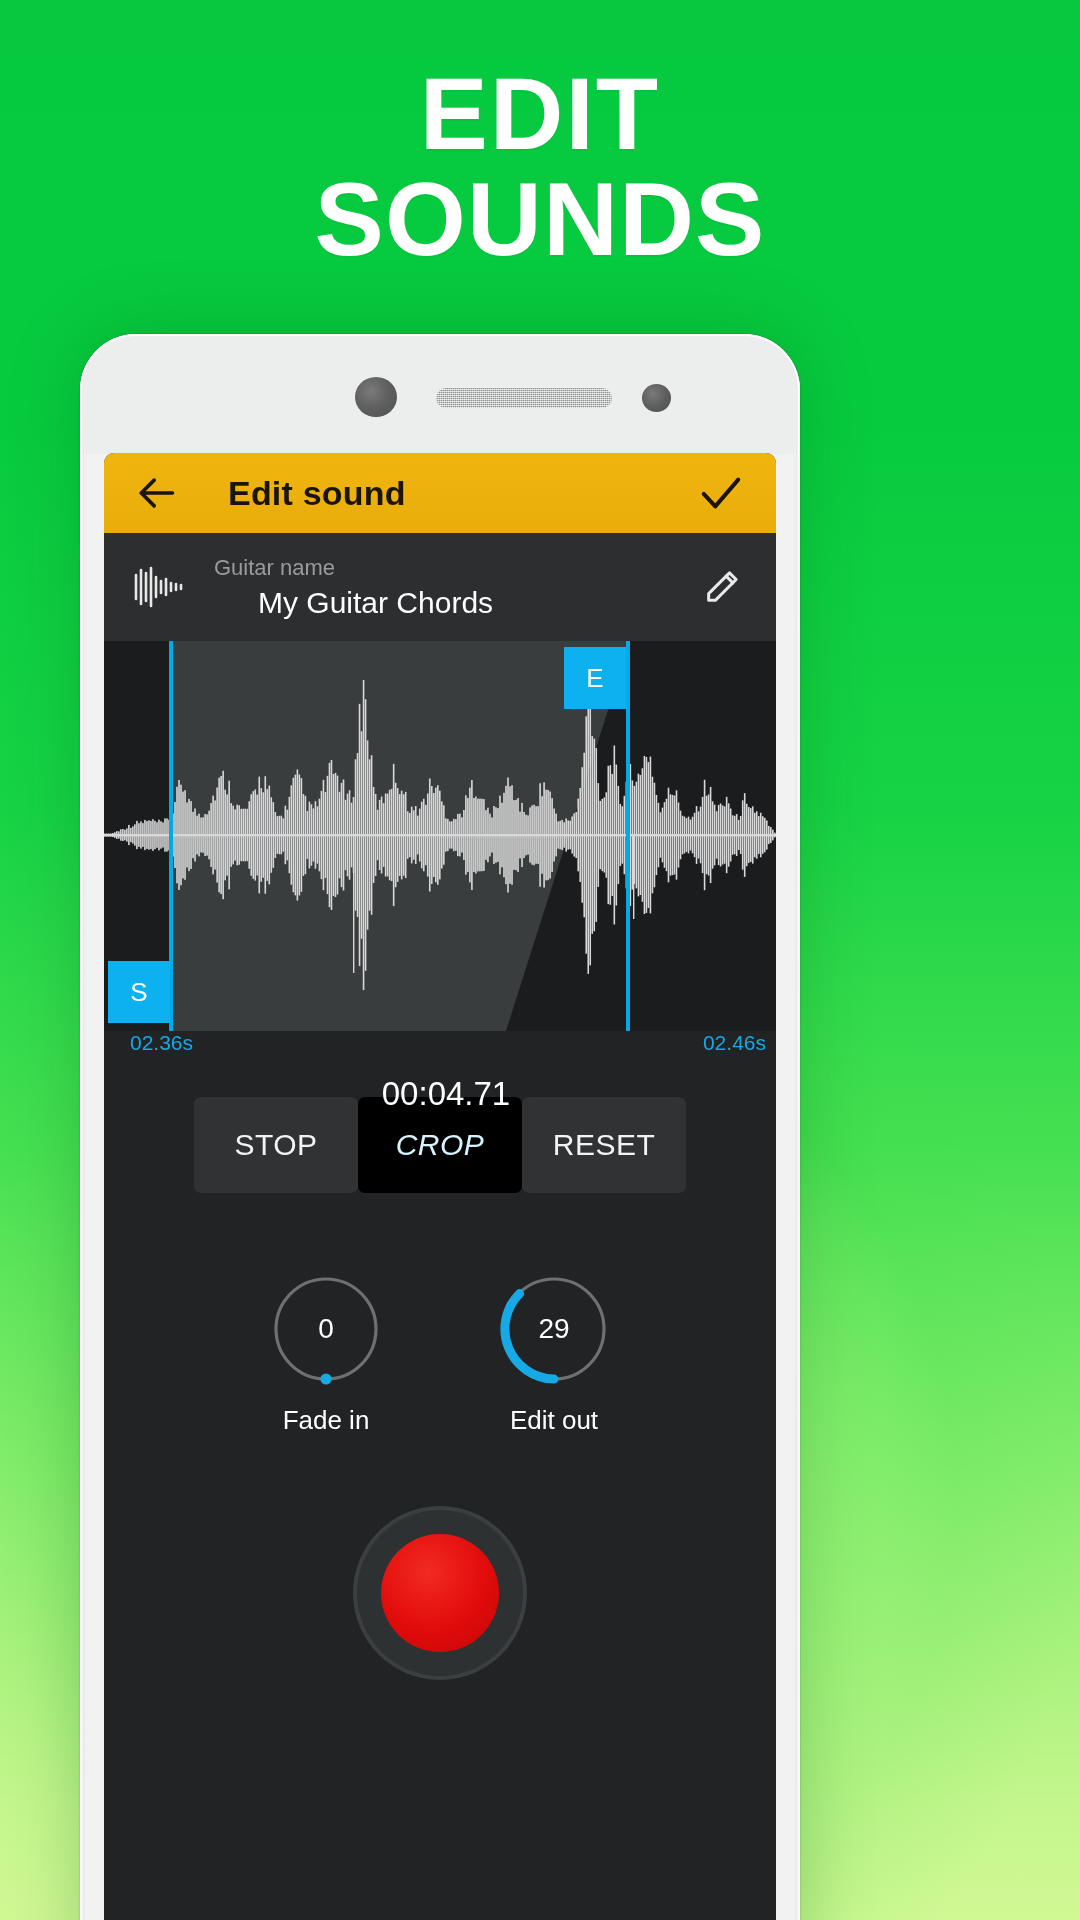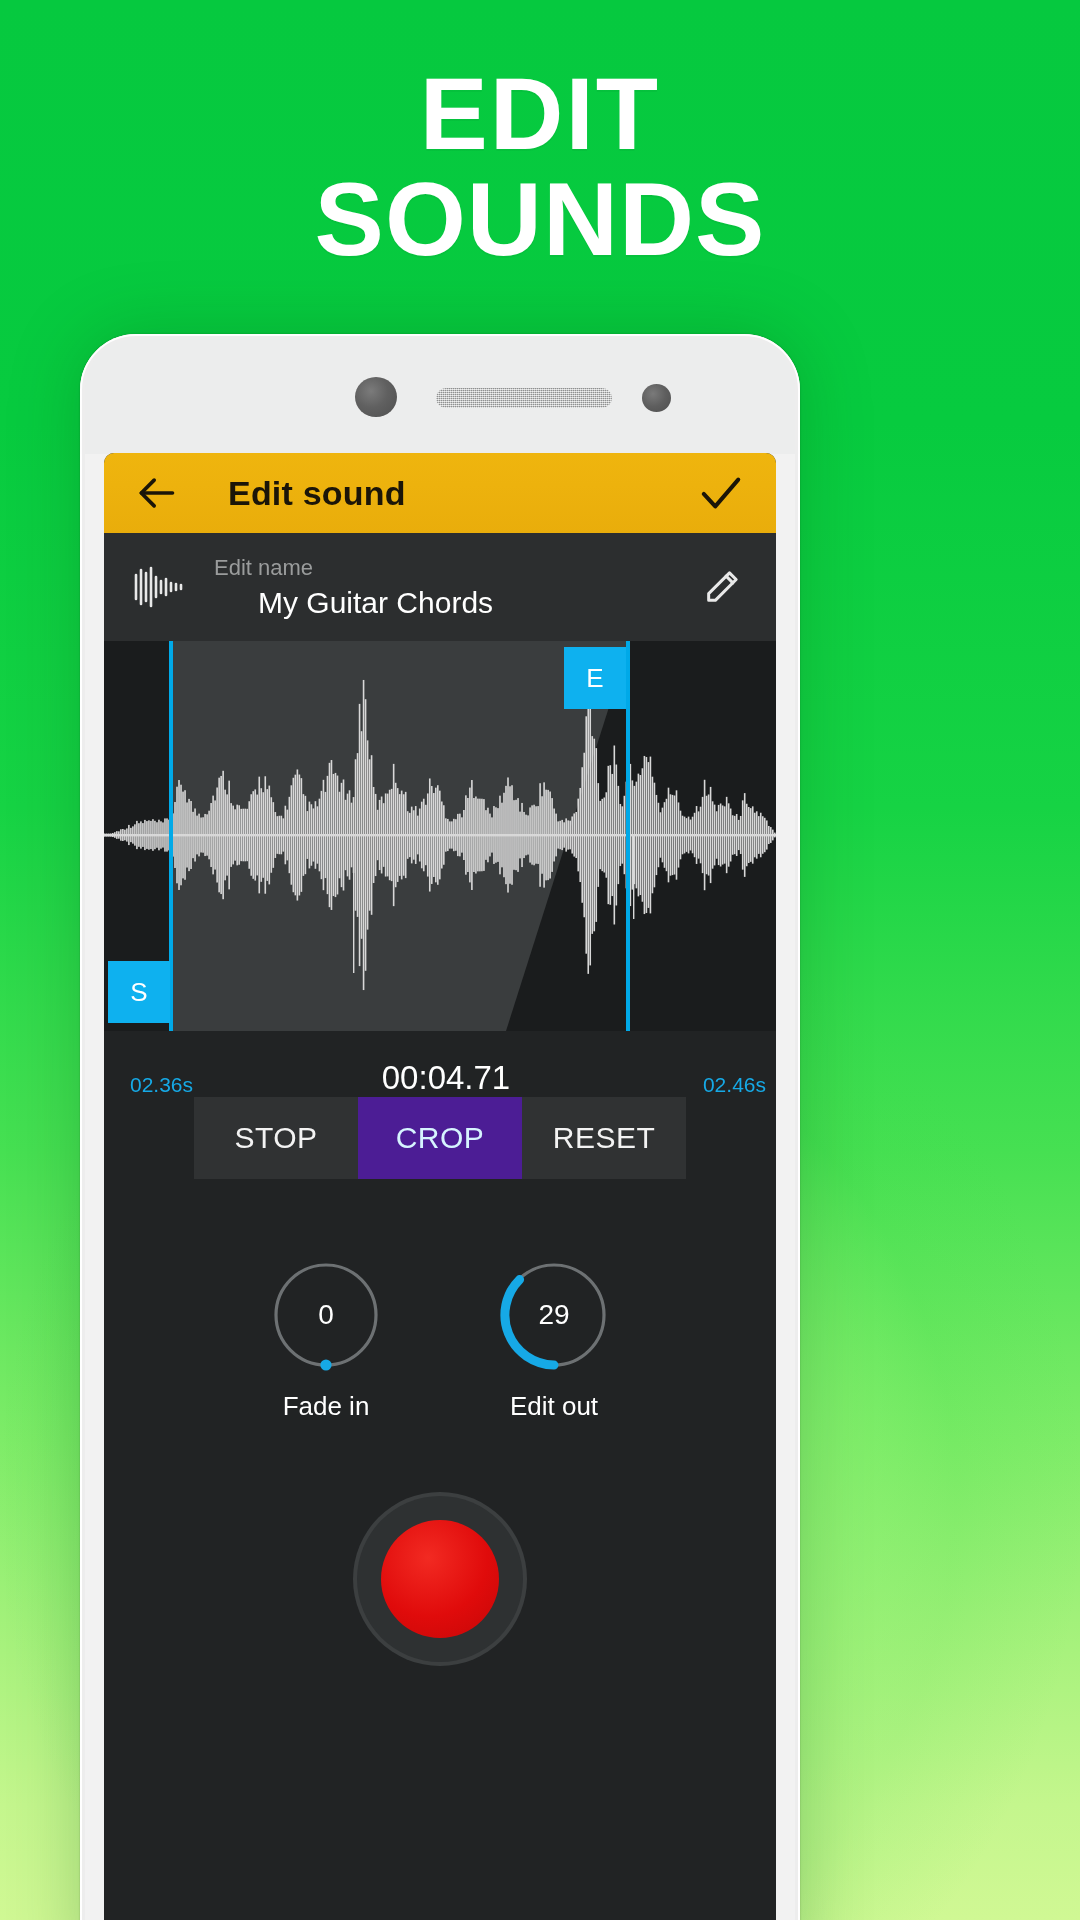--- a/index.html
+++ b/index.html
@@ -91,32 +91,32 @@
       clip-path:polygon(100% 0, 100% 100%, 0 100%);}
   #marker-s-line{position:absolute;left:65px;top:0;width:4px;height:100%;background:#00a9e8;}
   #marker-e-line{position:absolute;left:522px;top:0;width:4px;height:100%;background:#00a9e8;}
   #marker-s-box{position:absolute;left:4px;bottom:8px;width:62px;height:62px;background:#0eb1ef;
       display:flex;align-items:center;justify-content:center;color:#fff;font-size:26px;}
   #marker-e-box{position:absolute;left:460px;top:6px;width:62px;height:62px;background:#0eb1ef;
       display:flex;align-items:center;justify-content:center;color:#fff;font-size:26px;}
   #wave-svg{position:absolute;left:0;top:0;width:100%;height:100%;}
 
   
-  #time-row{height:66px;display:flex;align-items:flex-end;position:relative;background:#212324;padding-left:12px;}
+  #time-row{height:66px;display:flex;align-items:flex-start;position:relative;background:#212324;padding-left:12px;}
   .time-edge{color:#16a9e6;font-size:21px;position:absolute;}
   #time-left{left:26px;} #time-right{right:10px;}
   #time-center{width:100%;text-align:center;color:#fff;font-size:33px;margin-top:44px;}
 
   
   #btn-row{display:flex;justify-content:center;background:#212324;padding-bottom:24px;}
   .tbtn{
-    width:164px;height:82px;display:flex;align-items:center;justify-content:center;
-    font-size:30px;color:#f3f3f3;background:#303233;letter-spacing:0.5px;
-  }
-  .tbtn.crop{background:#4c1d95;color:#d6f4ff;}
+    width:164px;height:96px;display:flex;align-items:center;justify-content:center;
+    font-size:30px;color:#f3f3f3;background:#303233;letter-spacing:0.5px;border-radius:7px;
+  }
+  .tbtn.crop{background:#000000;color:#d6f4ff;font-style:italic;}
 
   
   #knob-row{display:flex;justify-content:center;gap:116px;padding-top:56px;background:#212324;}
   .knob-wrap{display:flex;flex-direction:column;align-items:center;}
   .knob{position:relative;width:112px;height:112px;}
   .knob svg{position:absolute;inset:0;}
   .knob-val{position:absolute;inset:0;display:flex;align-items:center;justify-content:center;
             color:#fff;font-size:28px;}
   .knob-label{margin-top:20px;color:#fff;font-size:26px;}
 
@@ -173,21 +173,21 @@
             <line x1="24" y1="11" x2="24" y2="31"></line>
             <line x1="29" y1="15" x2="29" y2="27"></line>
             <line x1="34" y1="13" x2="34" y2="29"></line>
             <line x1="39" y1="17" x2="39" y2="25"></line>
             <line x1="44" y1="18" x2="44" y2="24"></line>
             <line x1="49" y1="19" x2="49" y2="23"></line>
           </g>
         </svg>
       </div>
       <div id="name-block">
-        <div id="name-label">Edit name</div>
+        <div id="name-label">Guitar name</div>
         <div id="name-value">My Guitar Chords</div>
       </div>
       <div id="pencil-icon">
         <svg width="40" height="40" viewBox="0 0 24 24" fill="none" stroke="#e9e9e9" stroke-width="1.8" stroke-linecap="round" stroke-linejoin="round">
           <path d="M16.5 3.5l4 4L8 20H4v-4L16.5 3.5z"></path>
             <line x1="14.5" y1="5.5" x2="18.5" y2="9.5"></line>
         </svg>
       </div>
     </div>
 

